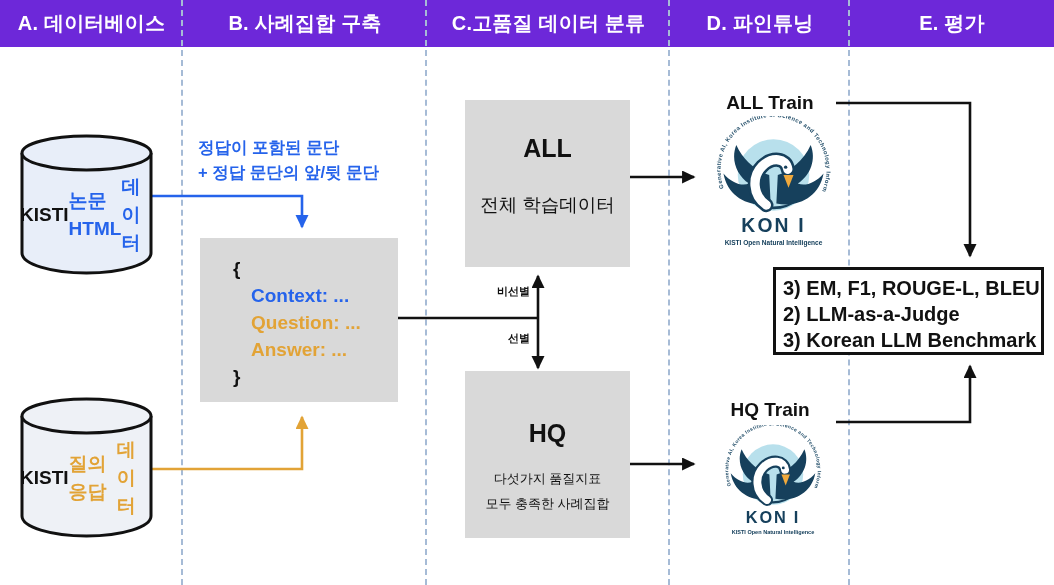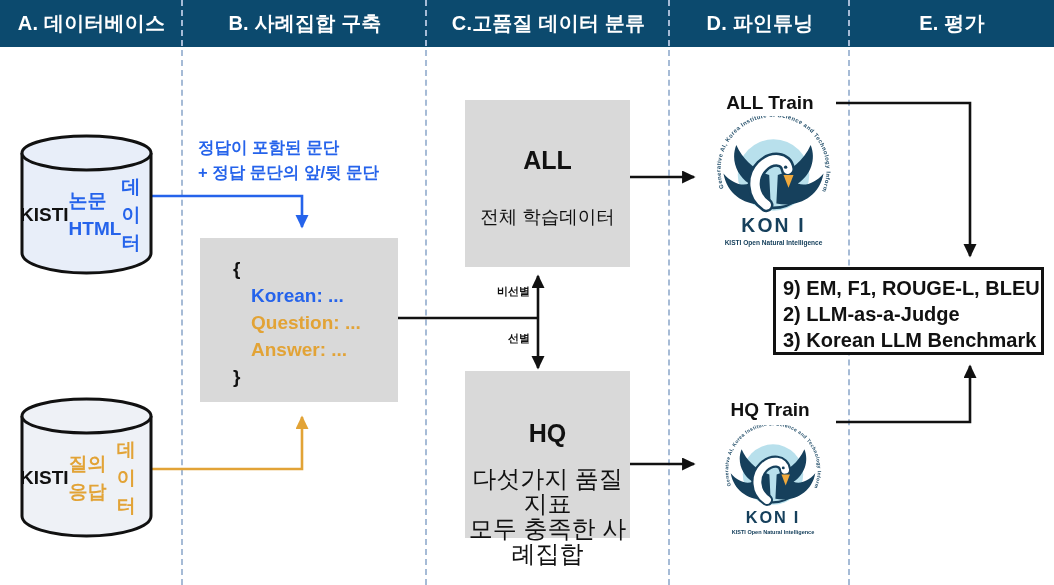--- a/index.html
+++ b/index.html
@@ -1,21 +1,21 @@
 <!DOCTYPE html>
 <html><head>
 <meta charset="utf-8">
 <style>
   * { margin:0; padding:0; box-sizing:border-box; }
   html,body { background:#ffffff; }
   body { font-family:"Liberation Sans","DejaVu Sans",sans-serif; }
   .canvas { position:relative; width:1054px; height:585px; background:#ffffff; overflow:hidden; }
 
   
-  .header { position:absolute; left:0; top:0; width:1054px; height:47px; background:#0c4a6e; display:flex; z-index:0; }
+  .header { position:absolute; left:0; top:0; width:1054px; height:47px; background:#6d28d9; display:flex; z-index:0; }
   .hcol { height:47px; display:flex; align-items:center; justify-content:center;
           color:#ffffff; font-size:20px; font-weight:700; letter-spacing:.2px; }
 
   
   .vdash { position:absolute; top:0; bottom:0; width:0; border-left:2px dashed #A6BBD6; z-index:1; }
 
   
   .connectors { position:absolute; left:0; top:0; z-index:2; }
 
   .abs { position:absolute; z-index:3; }
@@ -31,24 +31,24 @@
 
   
   .graybox { background:#D9D9D9; }
   .codebox { width:198px; height:164px; padding-top:17px; font-size:19px; font-weight:800; line-height:27px; color:#111; }
   .codebox .brace { margin-left:33px; }
   .codebox .field { margin-left:51px; }
 
   .classbox { width:165px; height:167px; text-align:center; }
   .classbox .title { font-size:25px; font-weight:800; color:#111; }
   .classbox .sub { font-size:18.5px; color:#111; }
-  .classbox.all .title { padding-top:46px;text-align:center; }
+  .classbox.all .title { padding-top:34px;text-align:center; }
   .classbox.all .sub { margin-top:29px; }
   .classbox.hq .title { padding-top:48px; }
-  .classbox.hq .sub { margin-top:18px; line-height:25px; font-size:24px; }
+  .classbox.hq .sub { margin-top:18px; line-height:25px; font-size:13px; }
 
   .sel-label { width:72px; text-align:right; font-size:11px; font-weight:800; color:#111; }
 
   .train-label { width:150px; text-align:center; font-size:19px; font-weight:800; color:#111; white-space:nowrap; }
 
   
   .evalbox { width:271px; height:88px; background:#ffffff; border:3px solid #111;
              padding:5px 0 0 7px; font-size:20px; font-weight:800; color:#111; line-height:26px; white-space:nowrap; }
 
   .logo { display:block; }
@@ -125,21 +125,21 @@
     </div>
   </div>
 
   <div class="abs annotation" style="left:198px; top:135px;">
     <div>정답이 포함된 문단</div>
     <div>+ 정답 문단의 앞/뒷 문단</div>
   </div>
 
   <div class="abs graybox codebox" style="left:200px; top:238px;">
     <div class="brace">{</div>
-    <div class="field t-blue">Korean: ...</div>
+    <div class="field t-blue">Context: ...</div>
     <div class="field t-orange">Question: ...</div>
     <div class="field t-orange">Answer: ...</div>
     <div class="brace">}</div>
   </div>
 
   <div class="abs graybox classbox all" style="left:465px; top:100px;">
     <div class="title">ALL</div>
     <div class="sub">전체 학습데이터</div>
   </div>
 
@@ -190,18 +190,18 @@
     <path d="M32,58 Q50,68 68,58 Q60,65 50,65 Q40,65 32,58 Z" fill="#16405C"></path>
     <path d="M45,62 C35,55 35,42 42,35 C49,28 59,29 60,37" fill="none" stroke="#16405C" stroke-width="10" stroke-linecap="round"></path>
     <path d="M45,62 C35,55 35,42 42,35 C49,28 59,29 60,37" fill="none" stroke="#ffffff" stroke-width="6.5" stroke-linecap="round"></path>
     <polygon points="57,41 64,41 60.5,50" fill="#F0A93C"></polygon>
     <circle cx="58.5" cy="35.5" r="1.2" fill="#16405C"></circle>
     <text x="50" y="81" text-anchor="middle" font-size="13.5" font-weight="bold" letter-spacing="1.5" fill="#16405C">KON I</text>
     <text x="50" y="90" text-anchor="middle" font-size="4.6" font-weight="bold" fill="#16405C">KISTI Open Natural Intelligence</text>
   </svg>
 
   <div class="abs evalbox" style="left:773px; top:267px;">
-    <div>9) EM, F1, ROUGE-L, BLEU</div>
+    <div>3) EM, F1, ROUGE-L, BLEU</div>
     <div>2) LLM-as-a-Judge</div>
     <div>3) Korean LLM Benchmark</div>
   </div>
 
 </div>
 
 </body></html>

